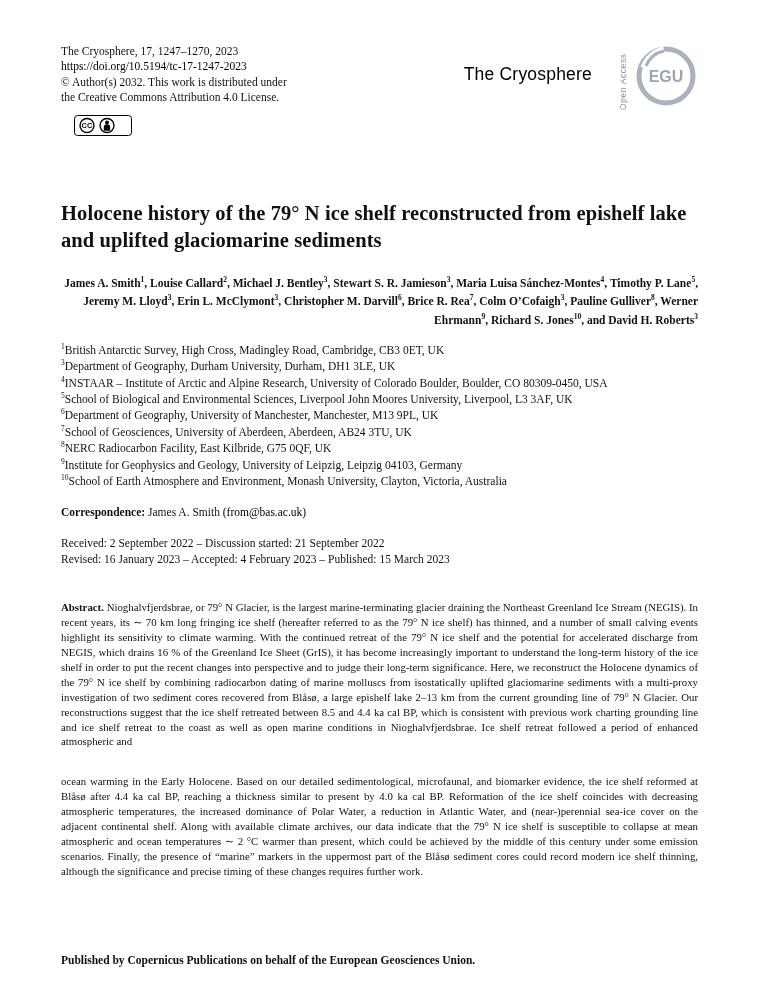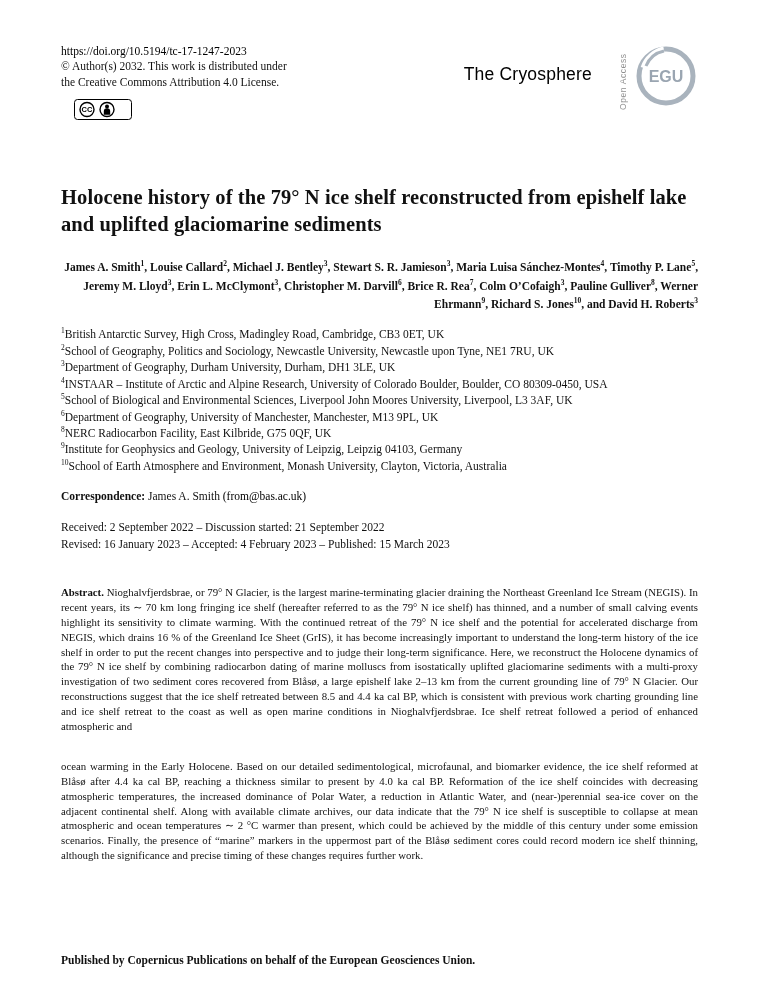--- a/index.html
+++ b/index.html
@@ -86,20 +86,21 @@
     font-size: 11.5px;
   }
 </style>
 </head>
 <body>
 
 <div class="page">
 
   <div class="header">
     <div class="header-left">
+      <div>The Cryosphere, 17, 1247–1270, 2023</div>
       <a class="doi-link">https://doi.org/10.5194/tc-17-1247-2023</a>
       <div>© Author(s) 2032. This work is distributed under</div>
       <div>the Creative Commons Attribution 4.0 License.</div>
       <a class="cc-badge" title="">
         <svg width="58" height="21" viewBox="0 0 58 21" xmlns="http://www.w3.org/2000/svg">
           <rect x="0.5" y="0.5" width="57" height="20" rx="3" fill="#ffffff" stroke="#000000"></rect>
           <circle cx="13" cy="10.5" r="7" fill="none" stroke="#000000" stroke-width="1.4"></circle>
           <text x="13" y="13.4" text-anchor="middle" font-family="Liberation Sans, sans-serif" font-size="7.5" font-weight="bold" fill="#000000">CC</text>
           <circle cx="33" cy="10.5" r="7" fill="none" stroke="#000000" stroke-width="1.4"></circle>
           <circle cx="33" cy="7.6" r="2" fill="#000000"></circle>
@@ -120,25 +121,25 @@
       </div>
     </div>
   </div>
 
   <h1 class="title">Holocene history of the 79° N ice shelf reconstructed from epishelf lake and uplifted glaciomarine sediments</h1>
 
   <p class="authors"><span>James A. Smith<sup>1</sup>, </span><span>Louise Callard<sup>2</sup>, </span><span>Michael J. Bentley<sup>3</sup>, </span><span>Stewart S. R. Jamieson<sup>3</sup>, </span><span>Maria Luisa Sánchez-Montes<sup>4</sup>, </span><span>Timothy P. Lane<sup>5</sup>, </span><span>Jeremy M. Lloyd<sup>3</sup>, </span><span>Erin L. McClymont<sup>3</sup>, </span><span>Christopher M. Darvill<sup>6</sup>, </span><span>Brice R. Rea<sup>7</sup>, </span><span>Colm O’Cofaigh<sup>3</sup>, </span><span>Pauline Gulliver<sup>8</sup>, </span><span>Werner Ehrmann<sup>9</sup>, </span><span>Richard S. Jones<sup>10</sup>, </span><span>and David H. Roberts<sup>3</sup></span></p>
 
   <div class="affiliations">
       <div><sup>1</sup>British Antarctic Survey, High Cross, Madingley Road, Cambridge, CB3 0ET, UK</div>
-      <div><sup>2</sup>School of Geography, Politics and Sociology, Newcastle University, Newcastle upon Tyne, NE1 7RU, UK</div>
       <div><sup>3</sup>Department of Geography, Durham University, Durham, DH1 3LE, UK</div>
       <div><sup>4</sup>INSTAAR – Institute of Arctic and Alpine Research, University of Colorado Boulder, Boulder, CO 80309-0450, USA</div>
       <div><sup>5</sup>School of Biological and Environmental Sciences, Liverpool John Moores University, Liverpool, L3 3AF, UK</div>
       <div><sup>6</sup>Department of Geography, University of Manchester, Manchester, M13 9PL, UK</div>
+      <div><sup>7</sup>School of Geosciences, University of Aberdeen, Aberdeen, AB24 3TU, UK</div>
       <div><sup>8</sup>NERC Radiocarbon Facility, East Kilbride, G75 0QF, UK</div>
       <div><sup>9</sup>Institute for Geophysics and Geology, University of Leipzig, Leipzig 04103, Germany</div>
       <div><sup>10</sup>School of Earth Atmosphere and Environment, Monash University, Clayton, Victoria, Australia</div>
     </div>
 
   <p class="correspondence">
     <strong>Correspondence:</strong>
     <span>James A. Smith</span>
     <a>(from@bas.ac.uk)</a>
   </p>

